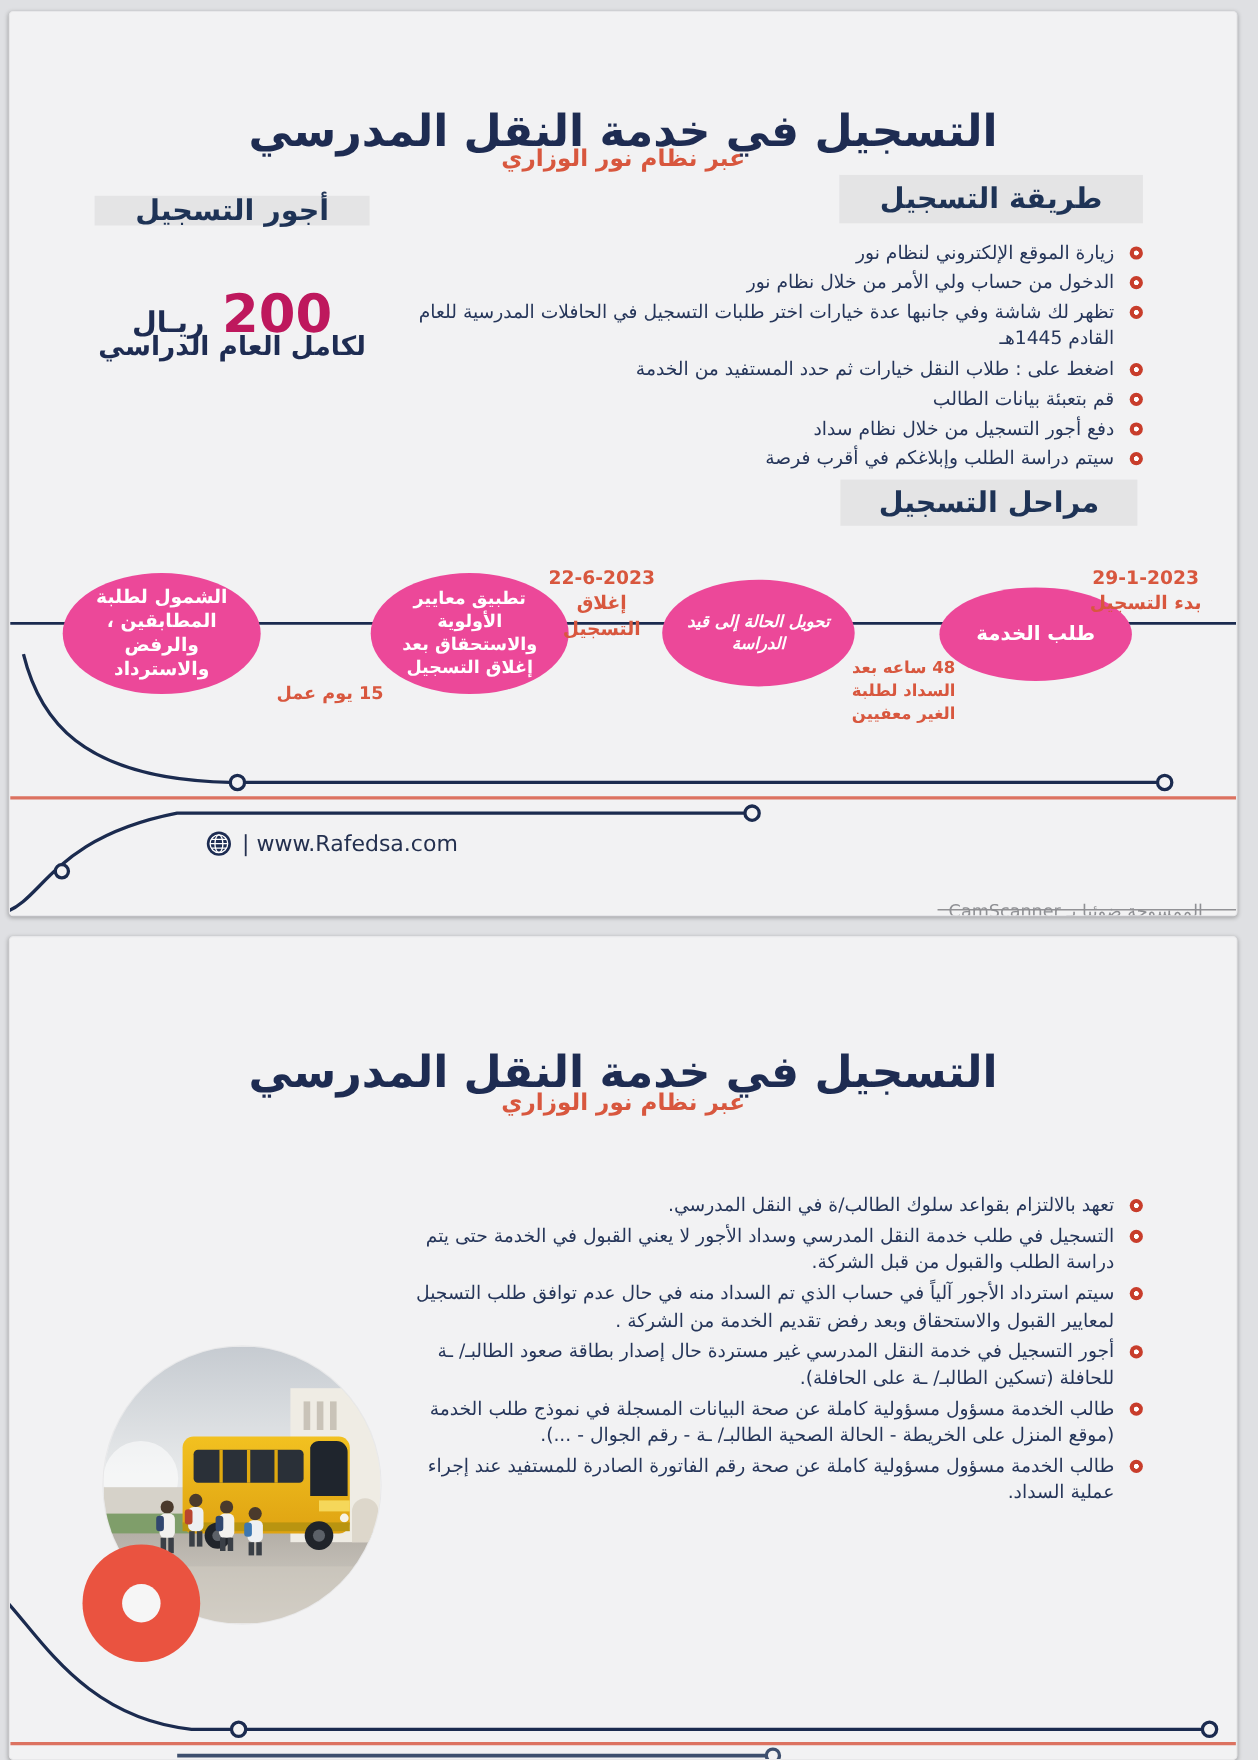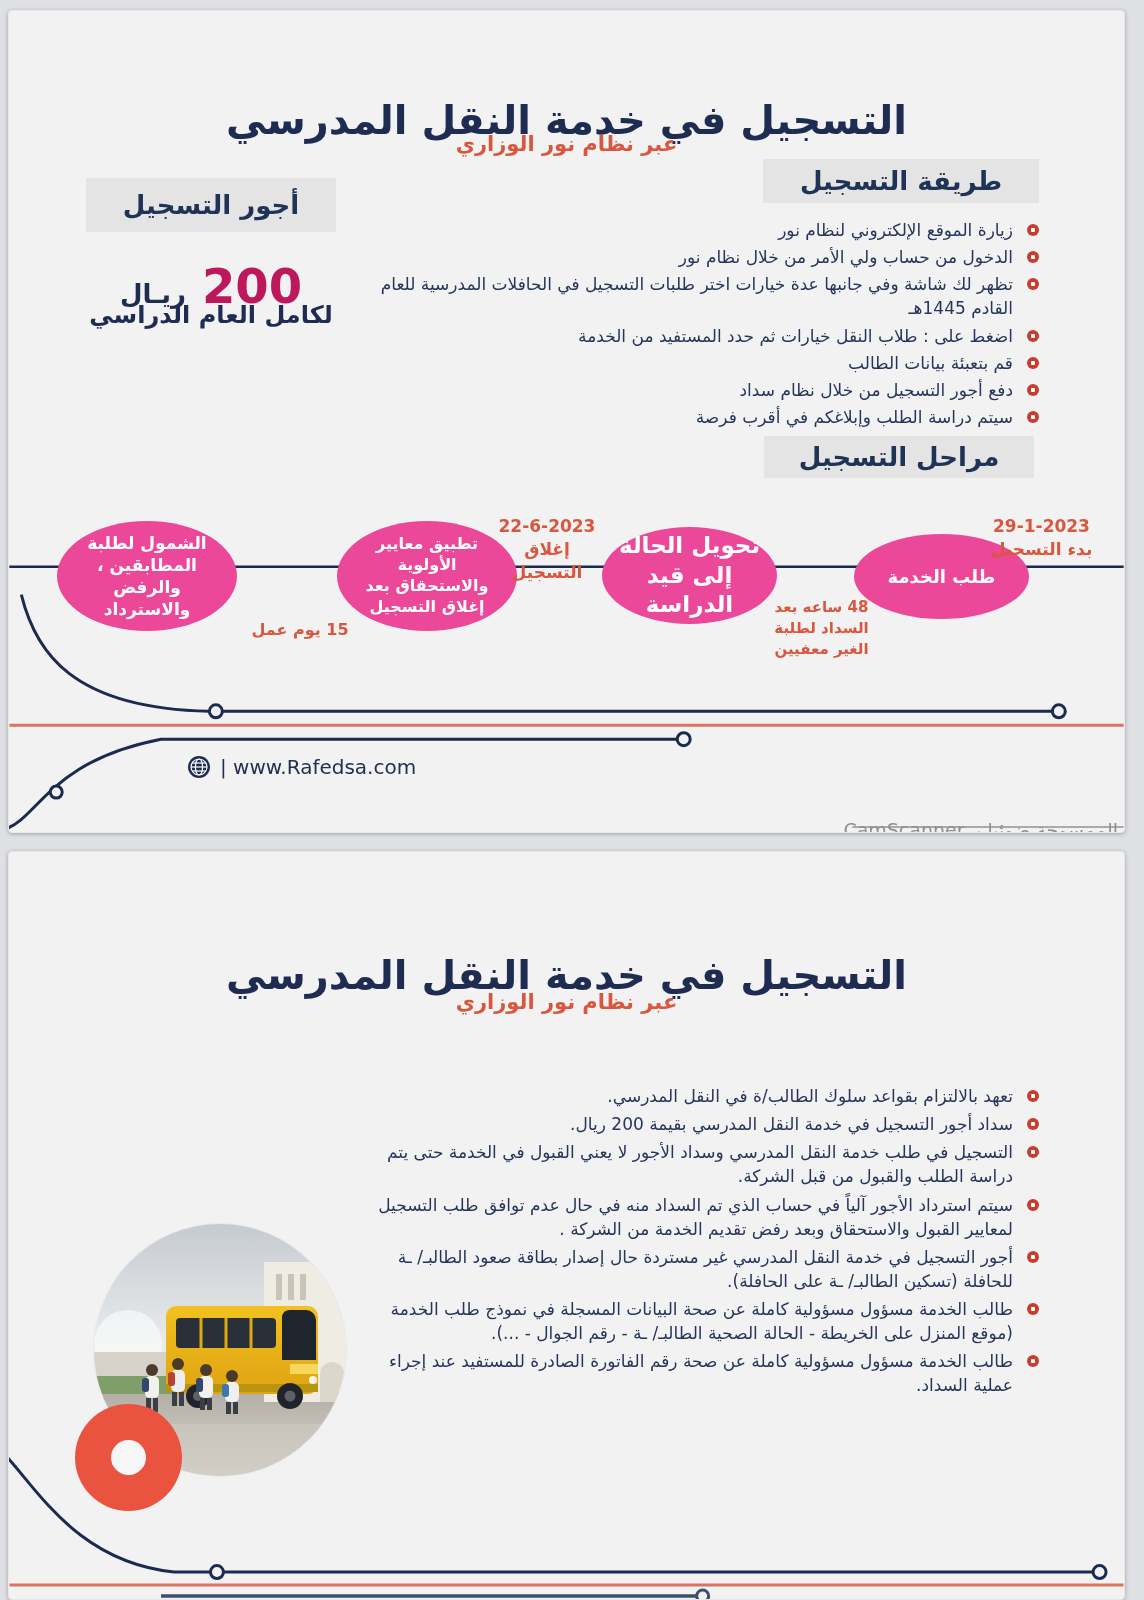--- a/index.html
+++ b/index.html
@@ -30,21 +30,21 @@
     text-align:center; font-size:21px; font-weight:bold; color:#d8573e;
   }
   .page2 .doc-subtitle { top:138px; }
 
   .heading-box {
     position:absolute; background:#e4e4e5;
     color:#1e3356; font-size:26px; font-weight:bold;
     display:flex; align-items:center; justify-content:center;
   }
   .method-heading { top:148px; right:85px; width:276px; height:44px; }
-  .fees-heading   { top:167px; left:77px;  width:250px; height:54px; }
+  .fees-heading   { top:167px; left:77px;  width:250px; height:27px; }
   .stages-heading { top:425px; right:90px; width:270px; height:42px; }
   .terms-heading  { top:163px; right:27px; width:330px; height:46px; }
 
   ul.bullets { position:absolute; list-style:none; direction:rtl; }
   .method-bullets { top:207px; right:85px; width:692px; }
   .terms-bullets  { top:232px; right:85px; width:682px; }
   .bullet-item {
     display:flex; align-items:flex-start; gap:14px;
     color:#26365a; font-size:17px; line-height:1.42; margin-bottom:3px;
     text-align:right;
@@ -69,21 +69,21 @@
 
   .deco-svg { position:absolute; inset:0; width:100%; height:100%; pointer-events:none; }
 
   .ellipse {
     position:absolute; border-radius:50%; background:#ec4899;
     color:#fff; font-weight:bold; text-align:center;
     display:flex; align-items:center; justify-content:center;
     line-height:1.3; padding:6px 12px;
   }
   .e1 { right:95px;  top:523px; width:175px; height:85px;  font-size:18px; }
-  .e2 { right:347px; top:516px; width:175px; height:97px;  font-size:23px; }
+  .e2 { right:347px; top:516px; width:175px; height:97px;  font-size:15px;font-style:italic; }
   .e3 { right:607px; top:510px; width:180px; height:110px; font-size:16px; }
   .e4 { right:887px; top:510px; width:180px; height:110px; font-size:17px; }
 
   .tl-label {
     position:absolute; color:#d8573e; font-weight:bold; font-size:17px;
     text-align:center; line-height:1.35;
   }
   .tl-start { top:504px; right:20px;  width:125px; }
   .tl-close { top:504px; right:522px; width:110px; }
   .tl-note  {
@@ -95,22 +95,22 @@
 
   .website {
     position:absolute; top:744px; left:178px;
     display:flex; direction:ltr; align-items:center; gap:9px;
     color:#24304f; font-size:20px;
   }
   .globe { width:24px; height:24px; }
 
   .watermark {
     position:absolute; top:808px; right:6px; width:280px;
-    direction:rtl; text-align:right;
-    color:#8f9094; font-size:19px; white-space:nowrap;text-decoration:underline;
+    direction:rtl; text-align:center;
+    color:#8f9094; font-size:16px; white-space:nowrap;text-decoration:underline;
   }
 
   .bus-photo {
     position:absolute; left:85px; top:372px; width:252px; height:252px;
     border-radius:50%; overflow:hidden; z-index:1;
     box-shadow:0 0 0 1px rgba(0,0,0,.04);
   }
   .bus-photo svg { display:block; width:100%; height:100%; }
   .donut {
     position:absolute; left:66px; top:552px; width:107px; height:107px;
@@ -231,24 +231,20 @@
     <div class="doc-subtitle">عبر نظام نور الوزاري</div>
 
 
     <ul class="bullets terms-bullets">
 
         <li class="bullet-item">
           <span class="dot"></span>
           <span class="bullet-text">تعهد بالالتزام بقواعد سلوك الطالب/ة في النقل المدرسي.</span>
         </li>
 
-        <li class="bullet-item">
-          <span class="dot"></span>
-          <span class="bullet-text">سداد أجور التسجيل في خدمة النقل المدرسي بقيمة 200 ريال.</span>
-        </li>
 
         <li class="bullet-item">
           <span class="dot"></span>
           <span class="bullet-text">التسجيل في طلب خدمة النقل المدرسي وسداد الأجور لا يعني القبول في الخدمة حتى يتم دراسة الطلب والقبول من قبل الشركة.</span>
         </li>
 
         <li class="bullet-item">
           <span class="dot"></span>
           <span class="bullet-text">سيتم استرداد الأجور آلياً في حساب الذي تم السداد منه في حال عدم توافق طلب التسجيل لمعايير القبول والاستحقاق وبعد رفض تقديم الخدمة من الشركة .</span>
         </li>

